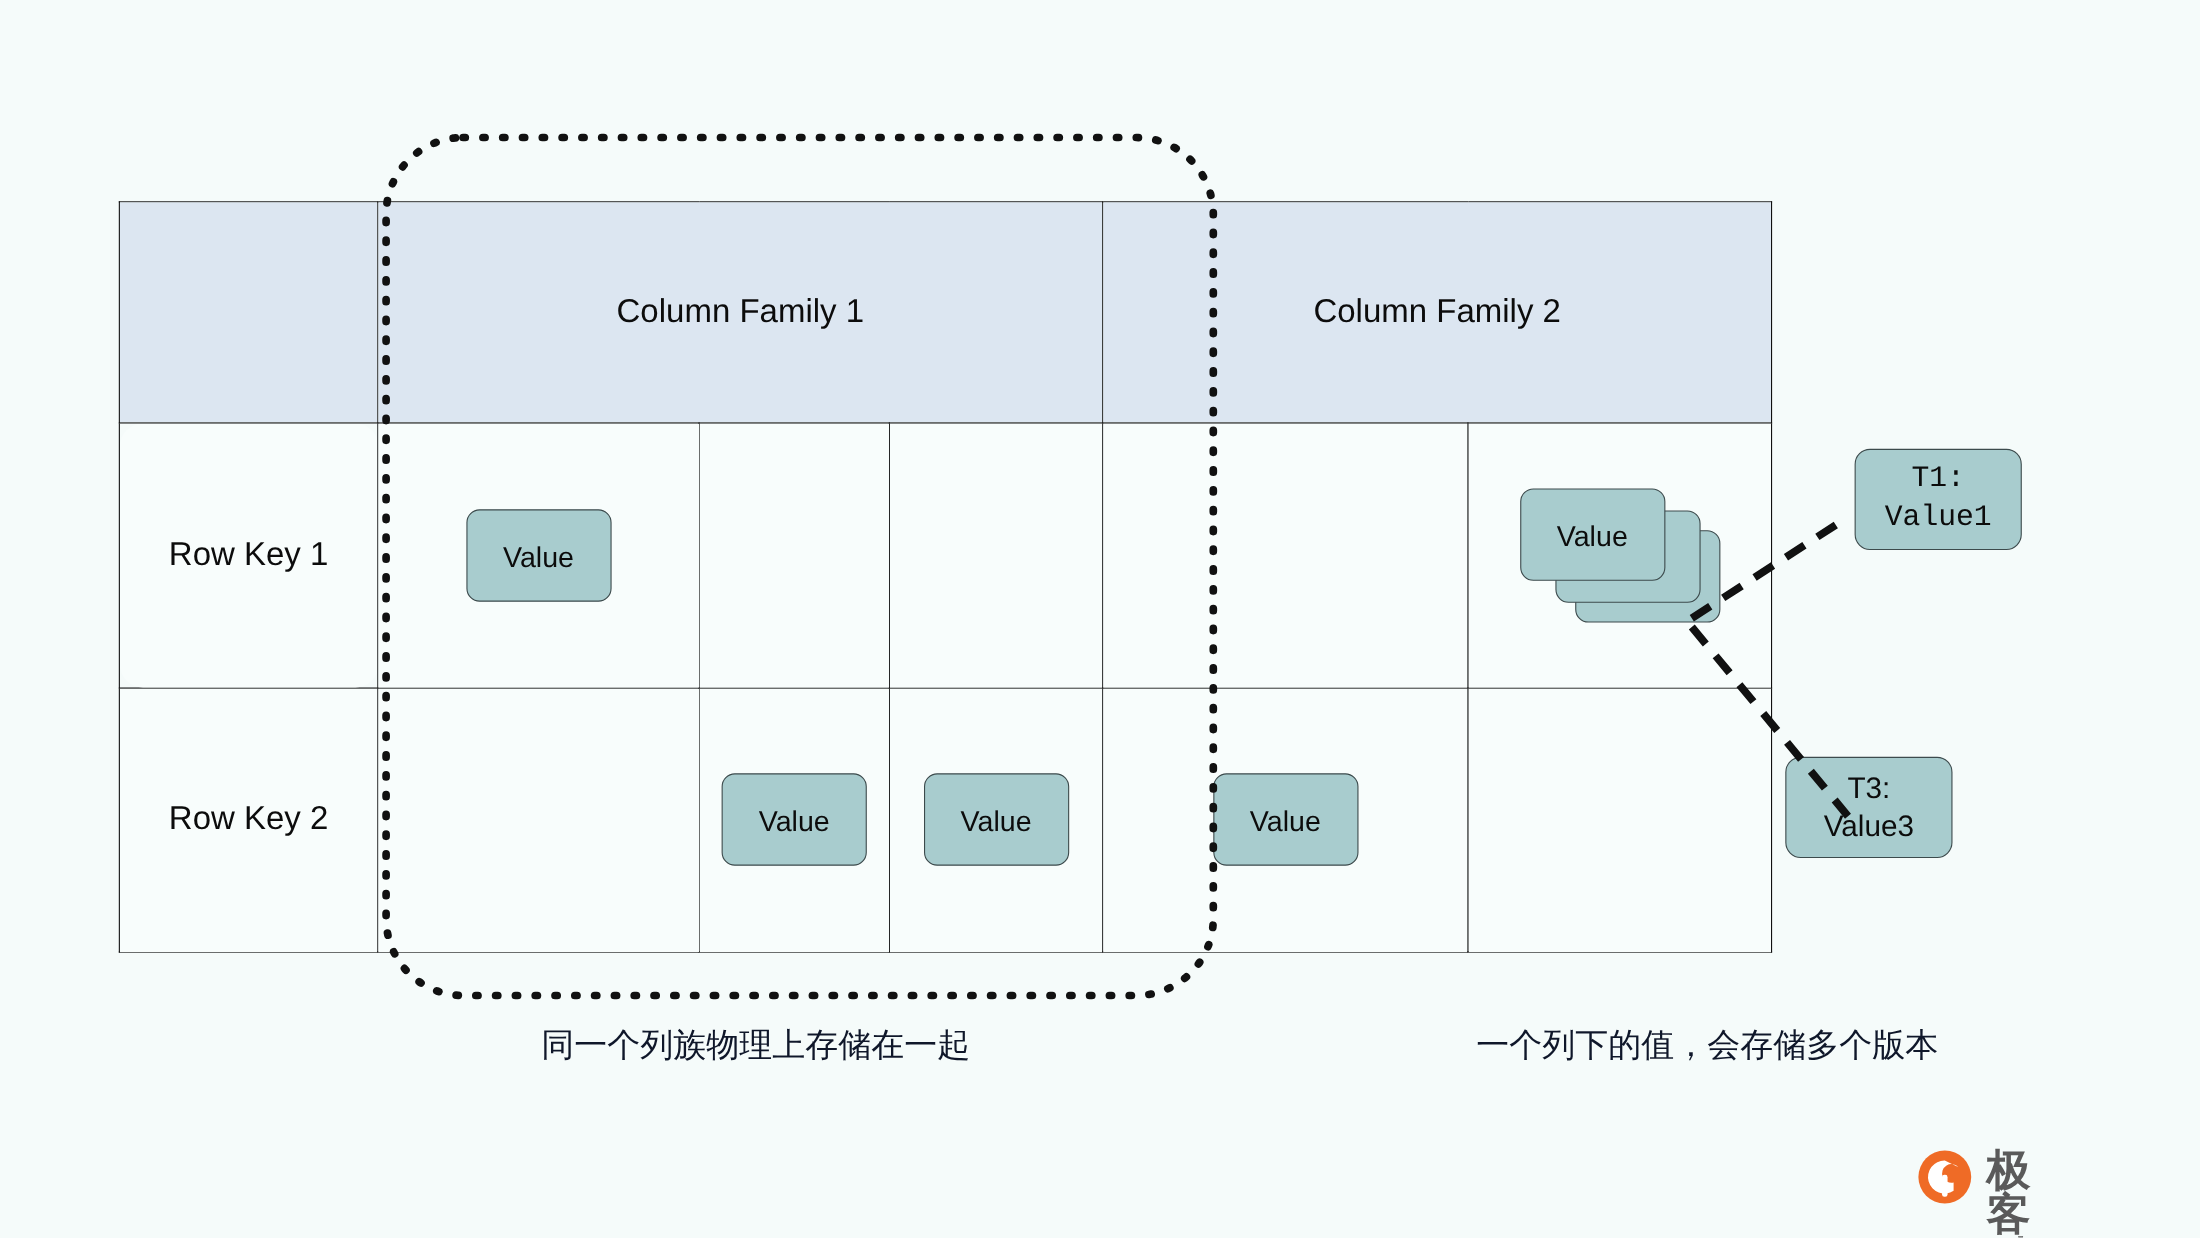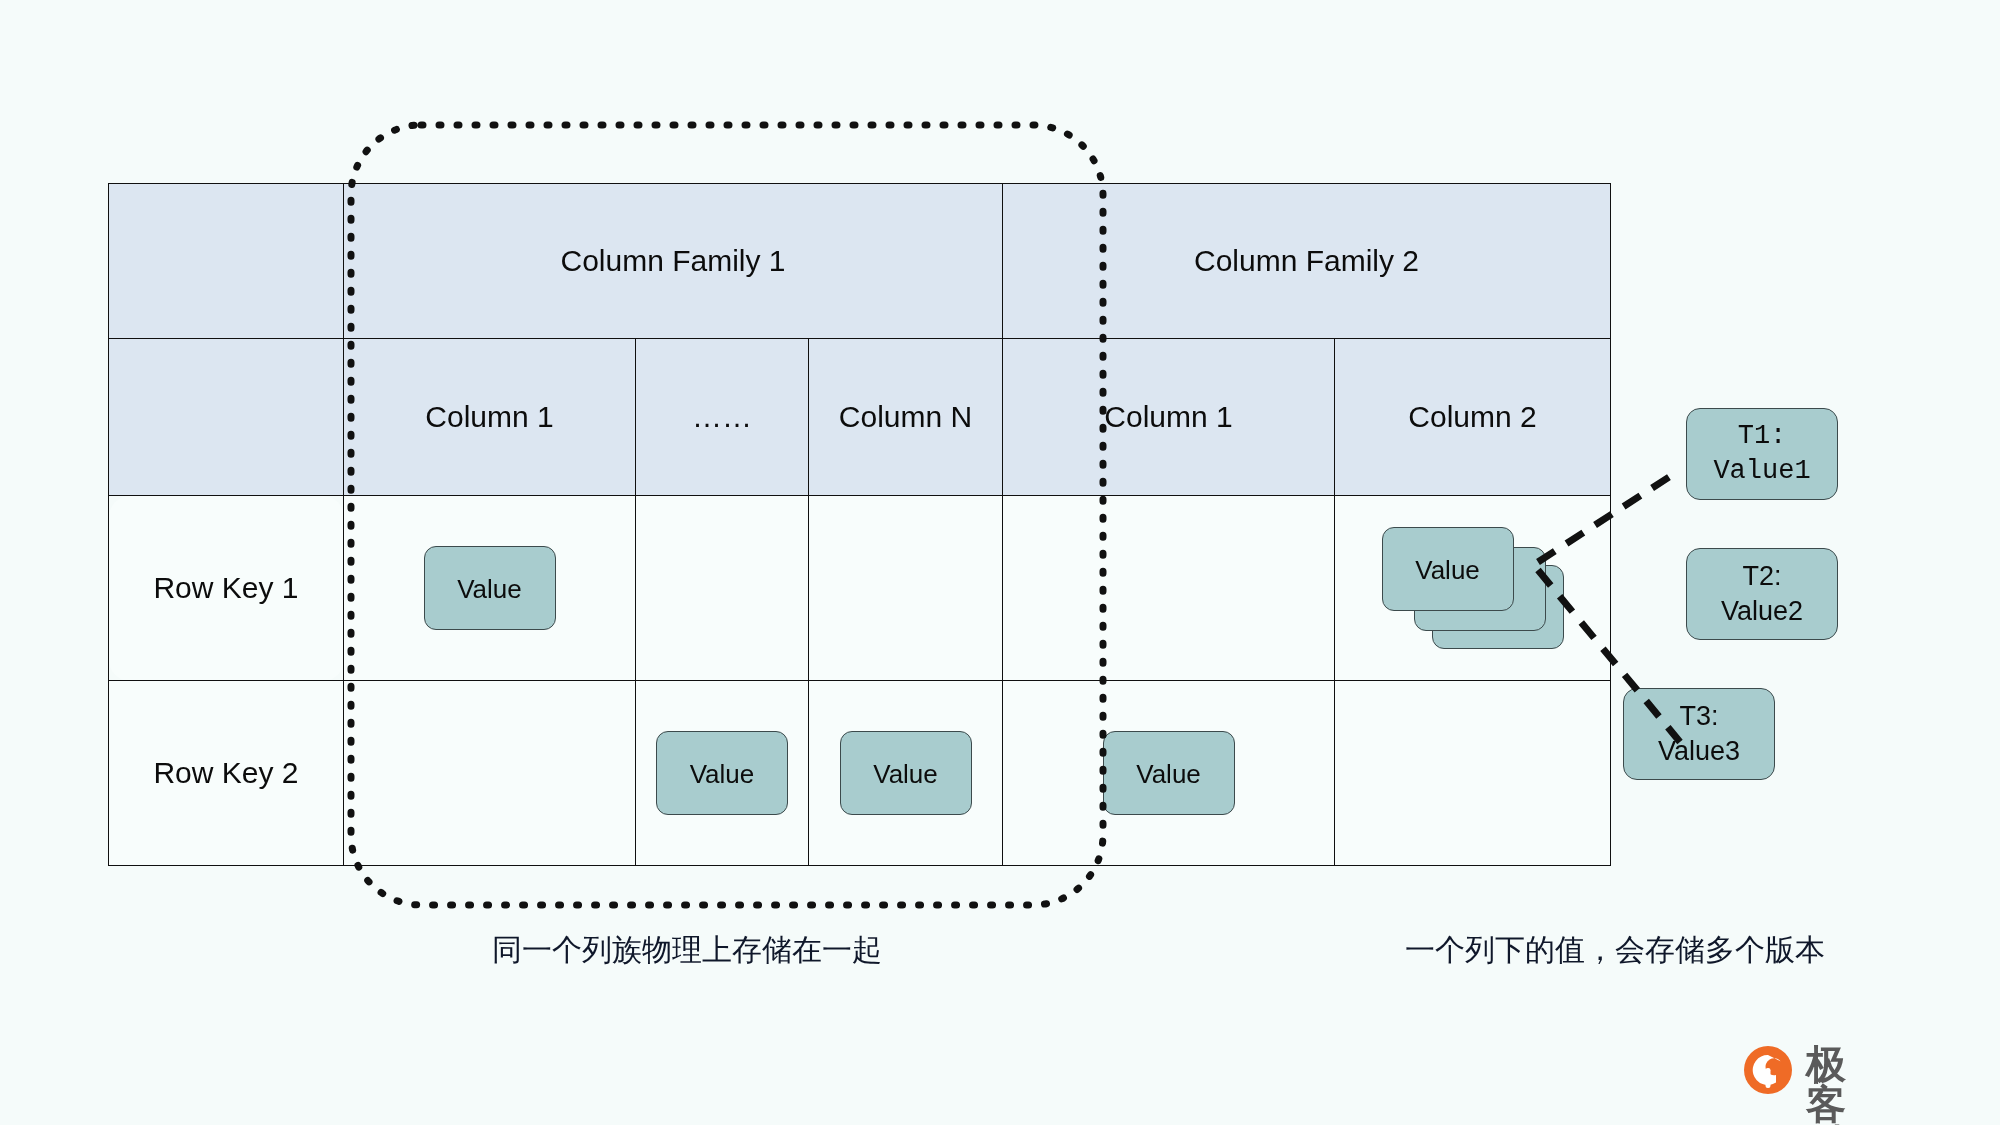--- a/index.html
+++ b/index.html
@@ -143,21 +143,21 @@
 
   
   .caption {
     position: absolute;
     font-size: 30px;
     color: #0f172a;
     white-space: nowrap;
     z-index: 20;
   }
   #caption-left  { left: 492px; top: 930px; }
-  #caption-right { left: 1405px; top: 930px; }
+  #caption-right { left: 1342px; top: 930px; }
 
   
   #logo {
     position: absolute;
     left: 1742px;
     top: 1044px;
     display: flex;
     align-items: flex-start;
     gap: 12px;
     z-index: 20;
@@ -190,28 +190,20 @@
       <col style="width:276px">
     </colgroup>
     <tbody>
 
       <tr>
         <td class="hdr" style="height:113px;"></td>
         <td class="hdr" colspan="3">Column Family 1</td>
         <td class="hdr" colspan="2">Column Family 2</td>
       </tr>
 
-      <tr>
-        <td class="hdr" style="height:115px;"></td>
-        <td class="hdr">Column 1</td>
-        <td class="hdr">……</td>
-        <td class="hdr">Column N</td>
-        <td class="hdr">Column 1</td>
-        <td class="hdr">Column 2</td>
-      </tr>
 
       <tr>
         <td class="rowkey-cell" style="height:135px;border-radius:21px;">Row Key 1</td>
         <td class="body-cell">
           <span class="value-chip">Value</span>
         </td>
         <td class="body-cell"></td>
         <td class="body-cell"></td>
         <td class="body-cell"></td>
         <td class="body-cell">
@@ -245,24 +237,20 @@
     <rect x="351" y="125" width="752" height="780" rx="70" ry="70" fill="none" stroke="#111111" stroke-width="7" stroke-dasharray="2 16" stroke-linecap="round"></rect>
 
     <line x1="1538" y1="562" x2="1680" y2="470" stroke="#111111" stroke-width="7" stroke-dasharray="20 14"></line>
 
     <line x1="1538" y1="570" x2="1680" y2="742" stroke="#111111" stroke-width="7" stroke-dasharray="20 14"></line>
   </svg>
 
   <div class="version-box" id="version-t1">
     <span>T1:</span>
     <span>Value1</span>
-  </div>
-  <div class="version-box" id="version-t2">
-    <span>T2:</span>
-    <span>Value2</span>
   </div>
   <div class="version-box" id="version-t3">
     <span>T3:</span>
     <span>Value3</span>
   </div>
 
   <div class="caption" id="caption-left">同一个列族物理上存储在一起</div>
   <div class="caption" id="caption-right">一个列下的值，会存储多个版本</div>
 
   <div id="logo">

